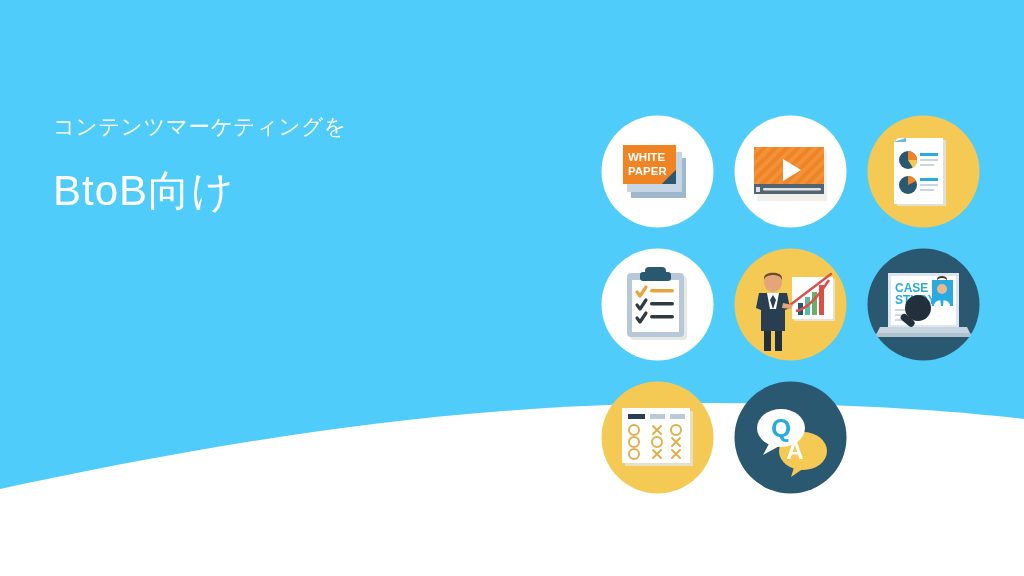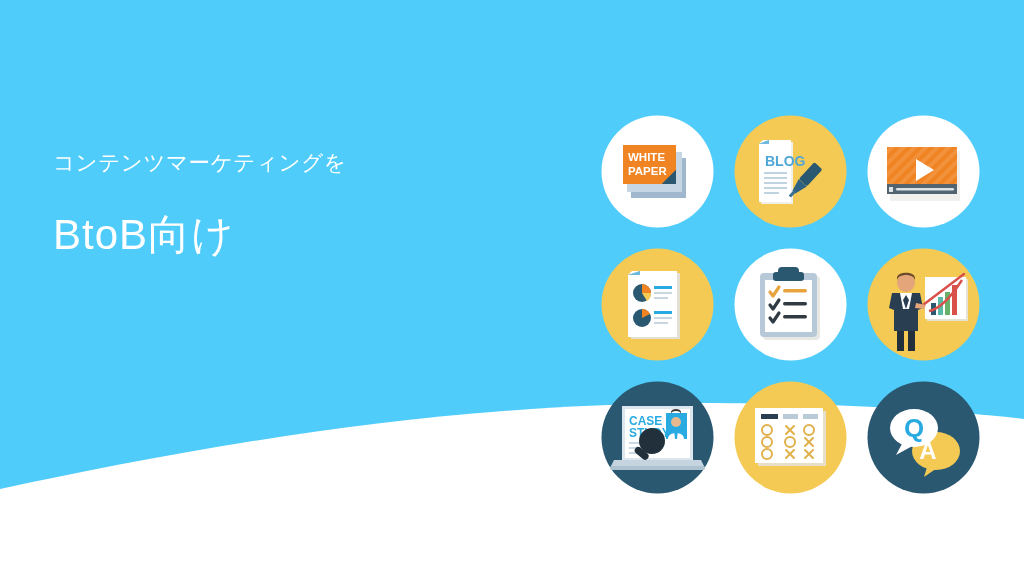--- a/index.html
+++ b/index.html
@@ -31,23 +31,22 @@
     width: 520px;
     color: #ffffff;
   }
   .kicker-line {
     font-size: 21.5px;
     line-height: 31px;
     letter-spacing: 0.6px;
     font-weight: 400;
     color: #ffffff;
     white-space: nowrap;
-    margin-top: 36px;
-  }
-  #headline { margin-top: 27px; }
+  }
+  #headline { margin-top: 19px; }
   .headline-line {
     font-size: 42px;
     line-height: 57px;
     letter-spacing: 1px;
     font-weight: 400;
     color: #ffffff;
     white-space: nowrap;
   }
   
   #icon-grid {
@@ -93,40 +92,20 @@
         <rect x="31" y="44" width="55" height="40" fill="#9FB8CE"></rect>
         <rect x="27" y="38" width="55" height="40" fill="#C6D6E4"></rect>
         <rect x="23" y="31" width="53" height="39" fill="#F08322"></rect>
         <polygon points="76,56 76,70 62,70" fill="#2A5871"></polygon>
         <polygon points="76,56 62,70 76,70" fill="#2A5871"></polygon>
         <text x="28" y="47" font-family="'Liberation Sans',sans-serif" font-size="11.5" font-weight="bold" fill="#FFFFFF">WHITE</text>
         <text x="28" y="61" font-family="'Liberation Sans',sans-serif" font-size="11.5" font-weight="bold" fill="#FFFFFF">PAPER</text>
       </svg>
     </div>
 
-    <div class="icon-cell">
-      <svg viewBox="0 0 115 115" aria-hidden="true">
-        <circle cx="57.5" cy="57.5" r="56" fill="#F4CA54"></circle>
-        <path d="M32,28 L60,28 L60,90 L28,90 L28,32 Z" fill="#F0EFEA"></path>
-        <path d="M30,26 L58,26 L58,88 L26,88 L26,30 Z" fill="#FFFFFF"></path>
-        <polygon points="26,30 36,30 36,26 26,30" fill="#7FC4E8"></polygon>
-        <polygon points="26,30 36,26 36,30" fill="#6FB8DE"></polygon>
-        <text x="32" y="52" font-family="'Liberation Sans',sans-serif" font-size="14" font-weight="bold" fill="#4FA7D8">BLOG</text>
-        <rect x="31" y="58" width="23" height="2" fill="#BFD3E0"></rect>
-        <rect x="31" y="63" width="23" height="2" fill="#BFD3E0"></rect>
-        <rect x="31" y="68" width="23" height="2" fill="#BFD3E0"></rect>
-        <rect x="31" y="73" width="23" height="2" fill="#BFD3E0"></rect>
-        <rect x="31" y="78" width="15" height="2" fill="#BFD3E0"></rect>
-        <g transform="rotate(43 66 72)">
-          <rect x="61" y="44" width="11" height="23" rx="2" fill="#2A5871"></rect>
-          <polygon points="61,67 72,67 68.5,80 64.5,80" fill="#2F6280"></polygon>
-          <rect x="65" y="78" width="3" height="8" fill="#37718F"></rect>
-        </g>
-      </svg>
-    </div>
 
     <div class="icon-cell">
       <svg viewBox="0 0 115 115" aria-hidden="true">
         <circle cx="57.5" cy="57.5" r="56" fill="#FFFFFF"></circle>
         <rect x="24" y="37" width="70" height="50" fill="#F1F0EC"></rect>
         <rect x="21" y="33" width="70" height="47" fill="#F08322"></rect>
         <g opacity="0.12">
           <rect x="21" y="33" width="70" height="47" fill="url(#stripes)"></rect>
         </g>
         <defs>

